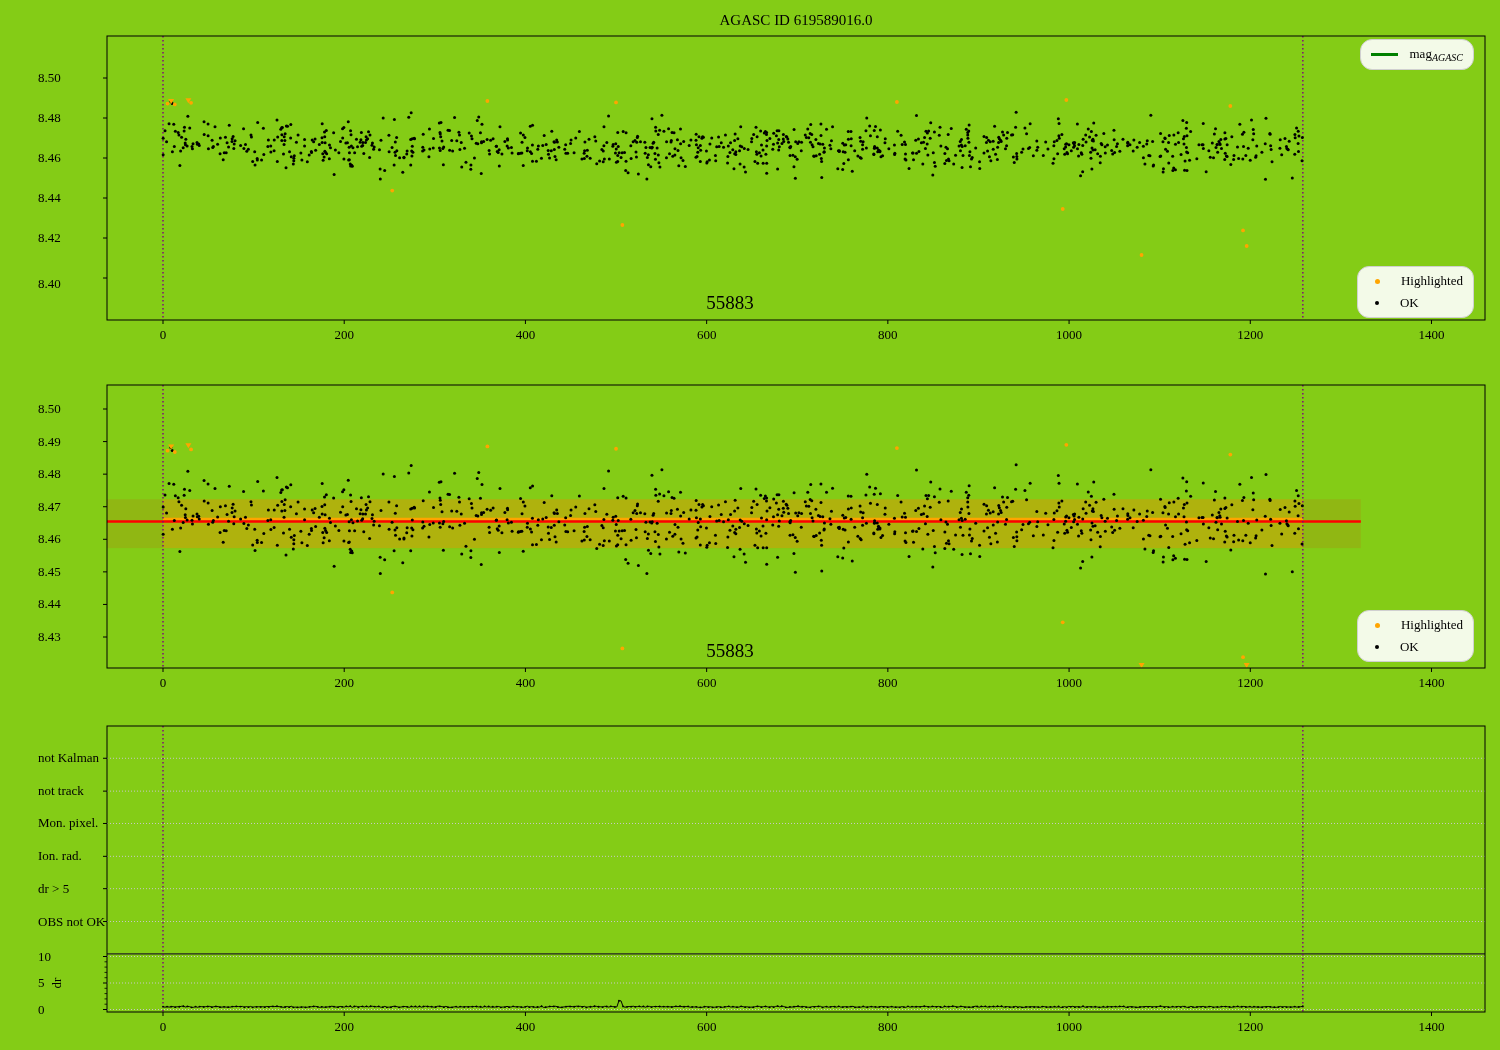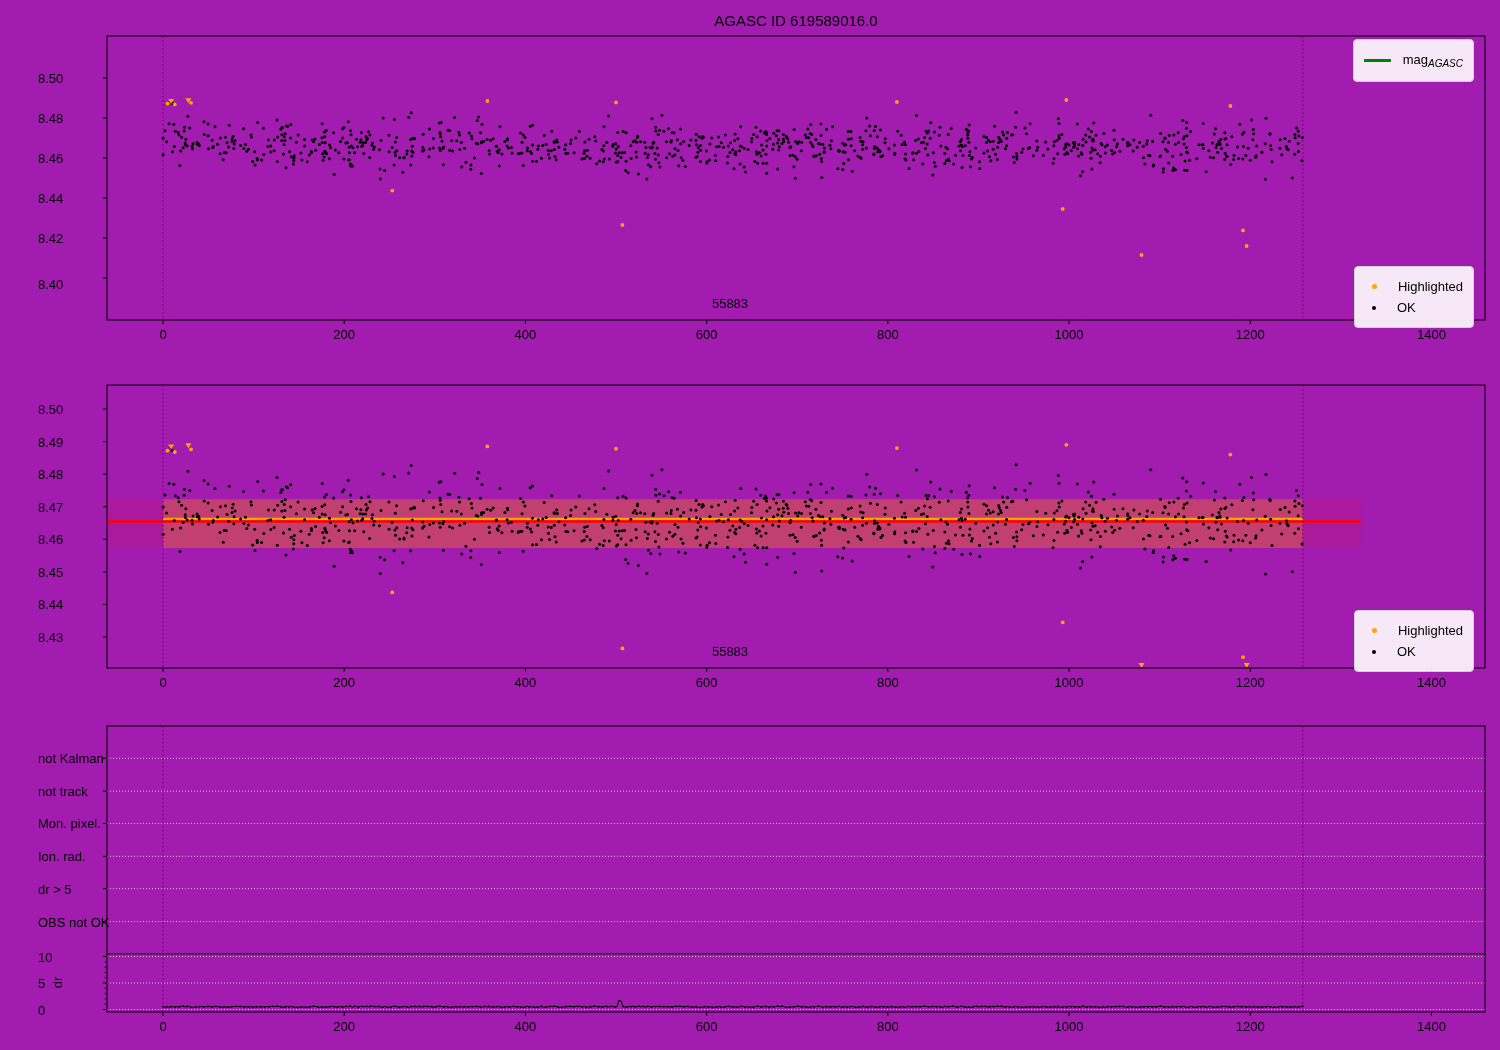--- a/index.html
+++ b/index.html
@@ -1,23 +1,23 @@
 <!DOCTYPE html>
 <html><head>
 <meta charset="utf-8">
 <style>
   html,body{margin:0;padding:0;background:#ffffff;}
-  #fig{position:relative;width:1500px;height:1050px;background:#a21caf;
-       font-family:Liberation Sans, sans-serif;overflow:hidden;}
+  #fig{position:relative;width:1500px;height:1050px;background:#84cc16;
+       font-family:Liberation Serif, serif;overflow:hidden;}
   #cv{position:absolute;left:0;top:0;}
   .ctitle{position:absolute;left:107px;width:1378px;text-align:center;
           font-size:15px;color:#000;}
-  .annot{position:absolute;transform:translate(-50%,-50%);font-size:13px;color:#000;white-space:nowrap;}
+  .annot{position:absolute;transform:translate(-50%,-50%);font-size:19px;color:#000;white-space:nowrap;}
   .legend{position:absolute;background:rgba(255,255,255,0.9);border:1px solid #d0d0d0;
-          border-radius:4px;padding:12px 10px;display:flex;flex-direction:column;gap:6px;
+          border-radius:12px;padding:6px 10px;display:flex;flex-direction:column;gap:6px;
           font-size:13px;color:#000;}
   .lrow{display:flex;align-items:center;}
   .swatch-line{width:27px;height:3px;margin-right:12px;flex:0 0 auto;}
   .swatch-dot{width:5px;height:5px;border-radius:50%;margin:0 21px 0 7px;flex:0 0 auto;}
   .lsub{font-style:italic;font-size:10px;vertical-align:-3px;}
   .tick{position:absolute;font-size:13px;color:#000;white-space:nowrap;}
   .tick.xt{transform:translateX(-50%);}
   .tick.yt{text-align:left;width:60px;transform:translateY(-50%);}
   .ylab-dr{position:absolute;font-size:13px;color:#000;transform:rotate(-90deg);transform-origin:center;}
 </style>

